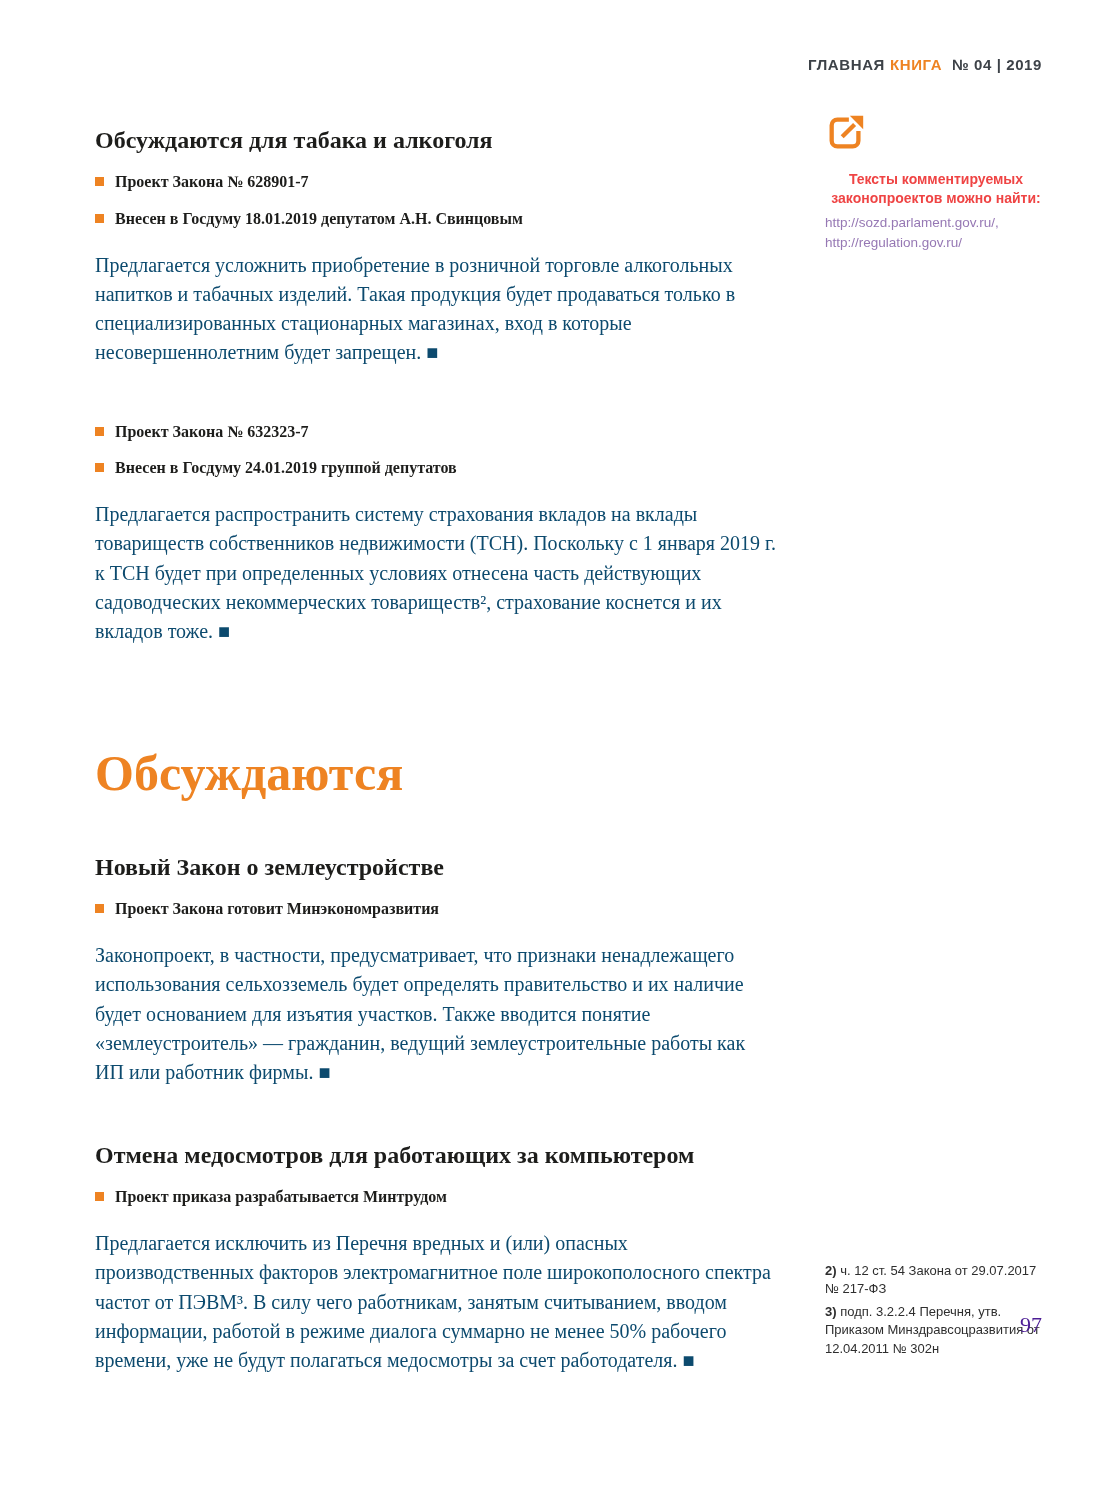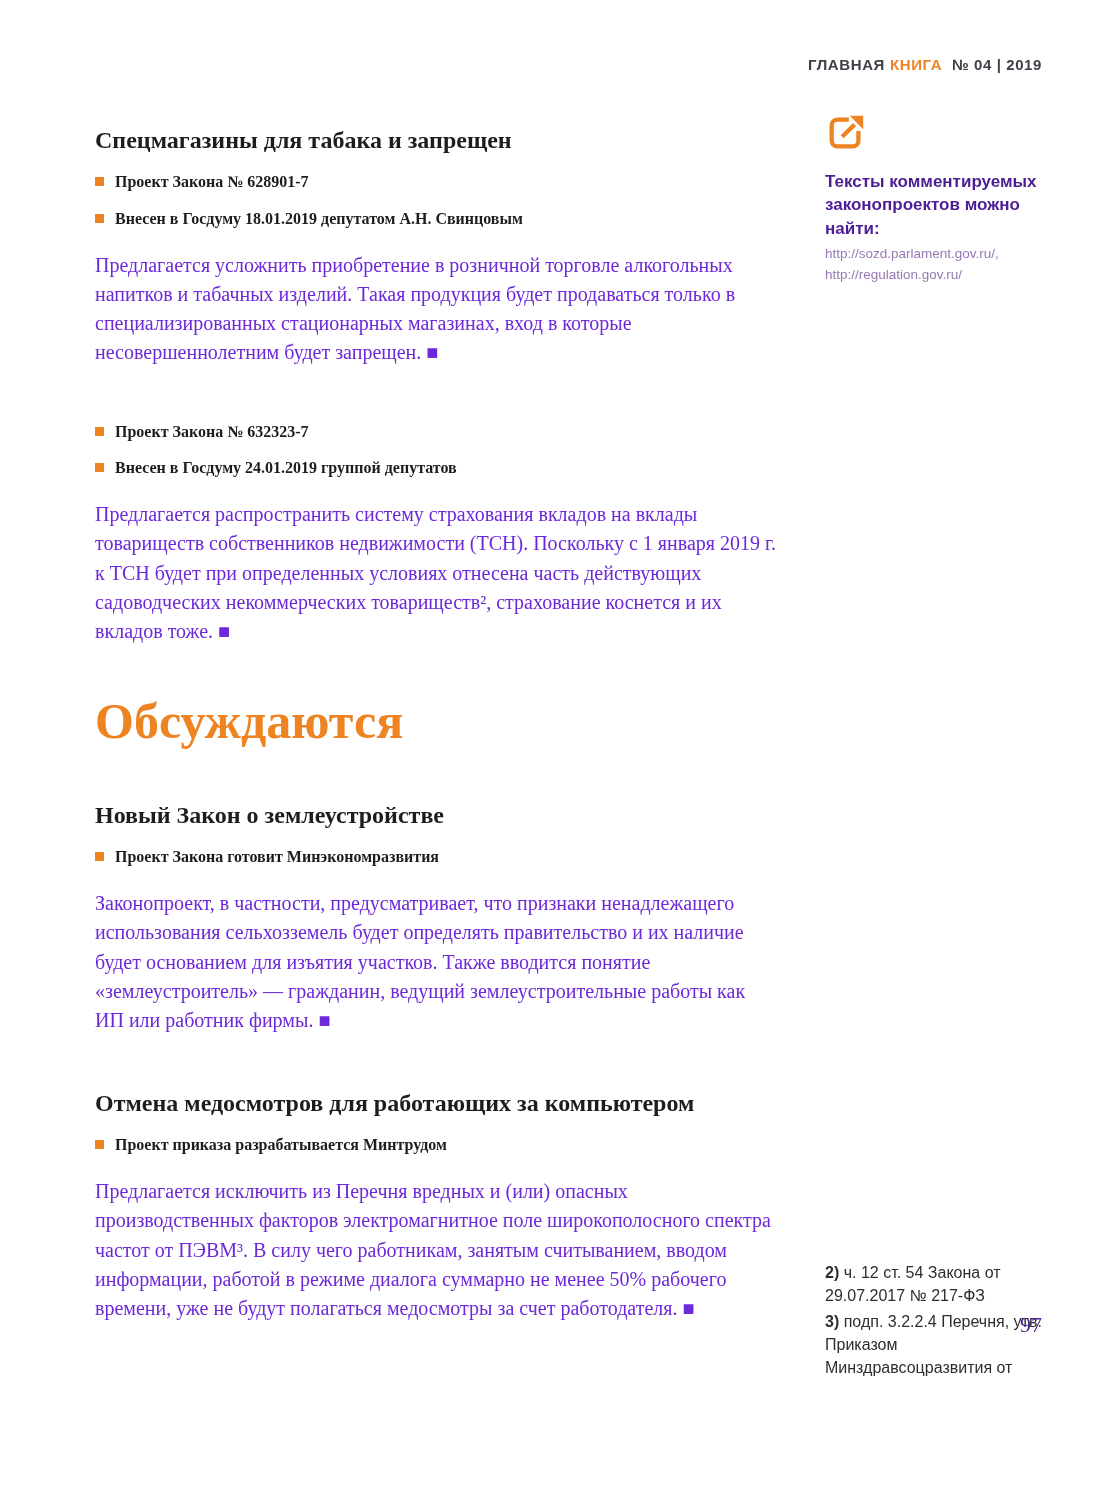--- a/index.html
+++ b/index.html
@@ -59,67 +59,68 @@
     width: 9px; height: 9px;
     background: #ee8322;
     margin-right: 11px;
     position: relative;
     top: -1px;
   }
   .body-text {
     margin: 21px 0 0 0;
     font-size: 20px;
     line-height: 1.46;
-    color: #6d28d9;
+    color: #0c4a6e;
     max-width: 682px;
   }
   .article + .article { margin-top: 54px; }
   .section-heading {
-    margin: 48px 0 0 0;
+    margin: 100px 0 0 0;
     font-size: 50px;
     font-weight: 700;
     color: #ee8322;
     line-height: 1.1;
   }
   .after-section { margin-top: 52px; }
 
   
   .sidebar {
     position: absolute;
     left: 825px;
     top: 112px;
     width: 222px;
     font-family: "Liberation Sans", "DejaVu Sans", sans-serif;
   }
   .share-icon { width: 42px; height: 42px; }
   .note-title {
     margin-top: 16px;
-    font-size: 17px;
+    font-size: 14px;
     font-weight: 700;
     line-height: 1.38;
-    color: #4c1d95;
+    color: #ef4444;
+    text-align: center;
   }
   .side-link {
     font-size: 13.5px;
     line-height: 1.5;
     color: #9678b4;
     text-decoration: none;
     display: block;
     cursor: pointer;
   }
   .links-block { margin-top: 4px; }
 
   
   .footnotes {
     position: absolute;
     left: 825px;
     top: 1262px;
     width: 222px;
     font-family: "Liberation Sans", "DejaVu Sans", sans-serif;
-    font-size: 16px;
+    font-size: 13px;
     line-height: 1.42;
     color: #2e2e2e;
   }
   .footnote { margin: 0 0 4px 0; }
   .fn-marker { font-weight: 700; }
 
   
   .page-number {
     position: absolute;
     right: 62px;
@@ -134,21 +135,21 @@
 <div class="page">
 
   <div class="header">
     <span class="brand-main">ГЛАВНАЯ</span><span class="brand-accent">КНИГА</span>
     <span class="issue">№ 04 | 2019</span>
   </div>
 
   <main class="main-col">
 
     <section class="article">
-      <h2 class="article-title">Спецмагазины для табака и запрещен</h2>
+      <h2 class="article-title">Обсуждаются для табака и алкоголя</h2>
       <ul class="bullets">
         <li class="bullet">
           <span class="sq"></span>
           <span>Проект Закона № 628901-7</span>
         </li>
         <li class="bullet">
           <span class="sq"></span>
           <span>Внесен в Госдуму 18.01.2019 депутатом А.Н. Свинцовым</span>
         </li>
       </ul>

